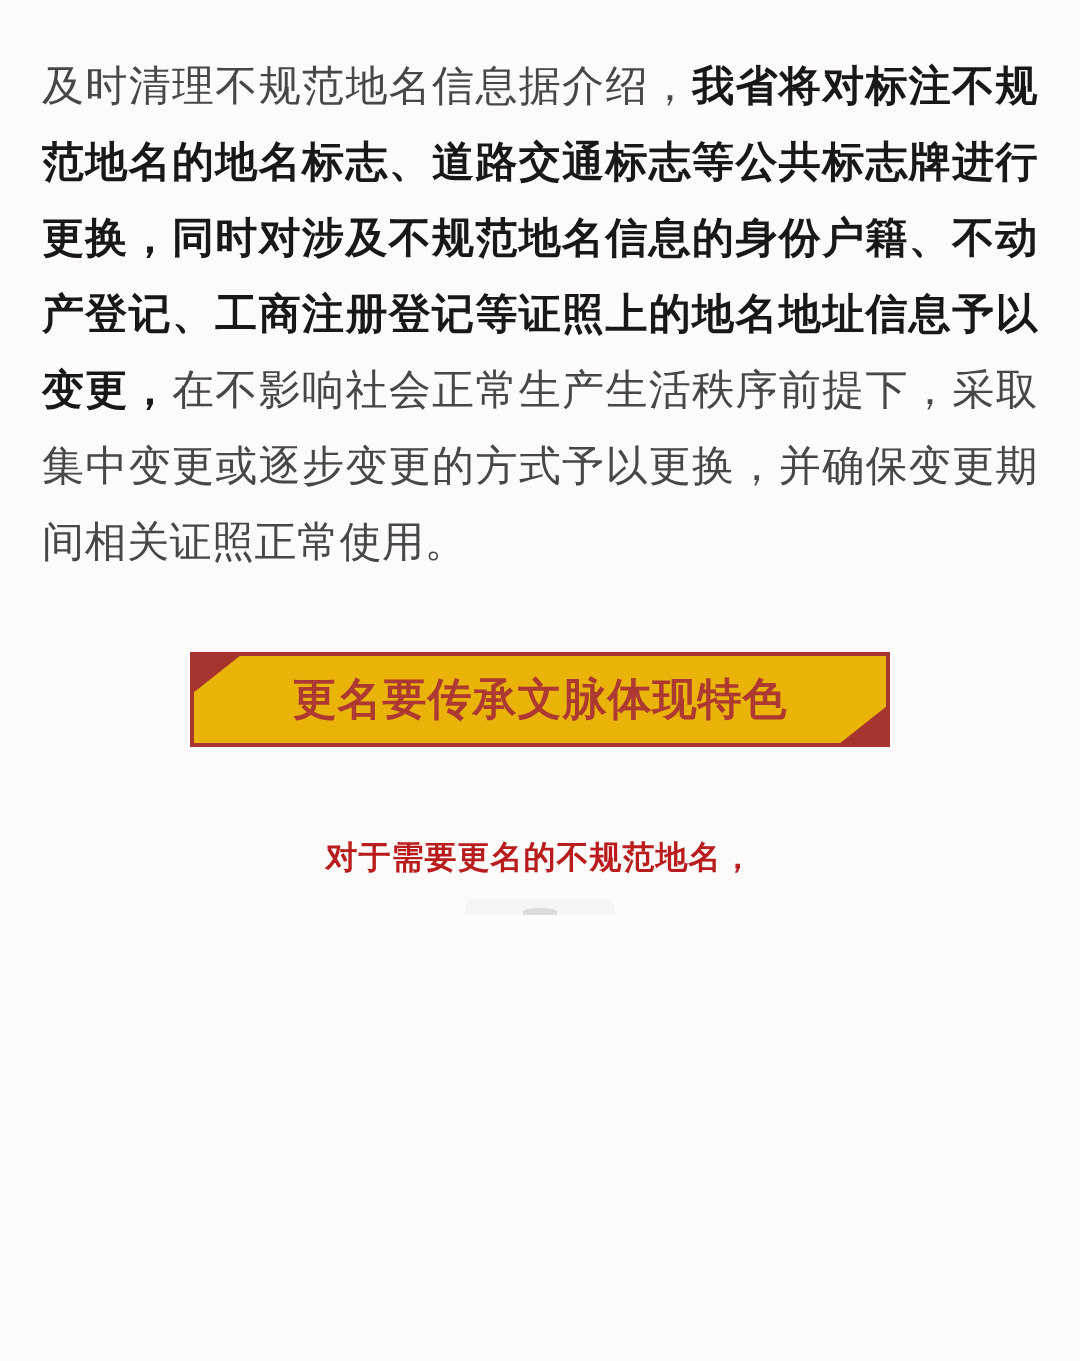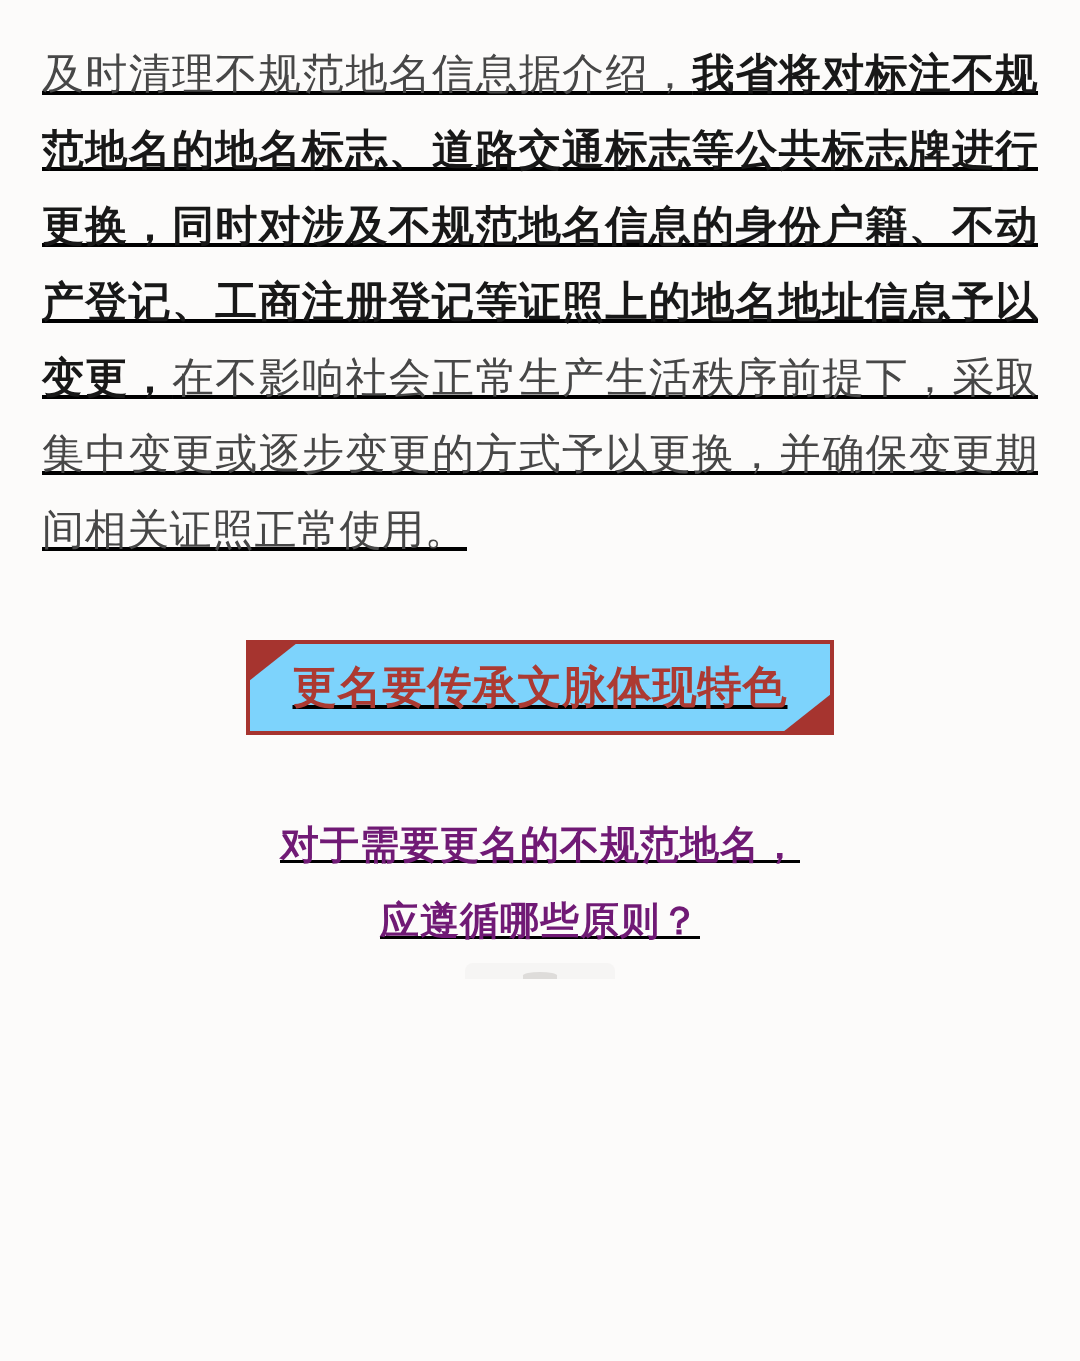--- a/index.html
+++ b/index.html
@@ -7,48 +7,47 @@
     padding: 0;
   }
   body {
     width: 1080px;
     height: 1361px;
     background: #fcfbfa;
     overflow: hidden;
     font-family: "Liberation Sans", sans-serif;
   }
   .content {
-    padding: 36px 42px 0 42px;
+    padding: 48px 42px 0 42px;
     box-sizing: border-box;
-    text-decoration: underline;
   }
   .body-text {
     margin: 0;
     font-size: 42px;
     line-height: 76px;
     color: #474747;
     text-align: justify;
     text-justify: inter-ideograph;
     letter-spacing: 0.5px;
   }
   .body-text .em {
     font-weight: bold;
     color: #181818;
   }
   .para-followup {
     margin-top: 78px;
   }
   .banner {
     position: relative;
-    width: 588px;
+    width: 700px;
     height: 95px;
     margin: 72px auto 0 auto;
     box-sizing: border-box;
     border: 4px solid #a6342f;
-    background: #7dd3fc;
+    background: #eab308;
     display: flex;
     align-items: center;
     justify-content: center;
   }
   .banner-title {
     font-size: 44px;
     font-weight: bold;
     color: #ac3a32;
     letter-spacing: 1px;
     white-space: nowrap;
@@ -65,24 +64,24 @@
     clip-path: polygon(0 0, 100% 0, 0 100%);
   }
   .tri-br {
     bottom: -1px;
     right: -1px;
     clip-path: polygon(100% 0, 100% 100%, 0 100%);
   }
   .question {
     margin-top: 72px;
     text-align: center;
-    font-size: 39px;
+    font-size: 32px;
     line-height: 76px;
     font-weight: bold;
-    color: #701a75;
+    color: #b91c1c;
   }
   .question div {
     letter-spacing: 1px;
   }
   .peek {
     position: relative;
     width: 150px;
     height: 16px;
     margin: 4px auto 0 auto;
     background: #f6f5f4;
@@ -109,18 +108,17 @@
 
 
   <div class="banner">
     <span class="tri tri-tl"></span>
     <span class="banner-title">更名要传承文脉体现特色</span>
     <span class="tri tri-br"></span>
   </div>
 
   <div class="question">
     <div>对于需要更名的不规范地名，</div>
-    <div>应遵循哪些原则？</div>
   </div>
 
   <div class="peek"></div>
 
 </main>
 
 </body></html>

